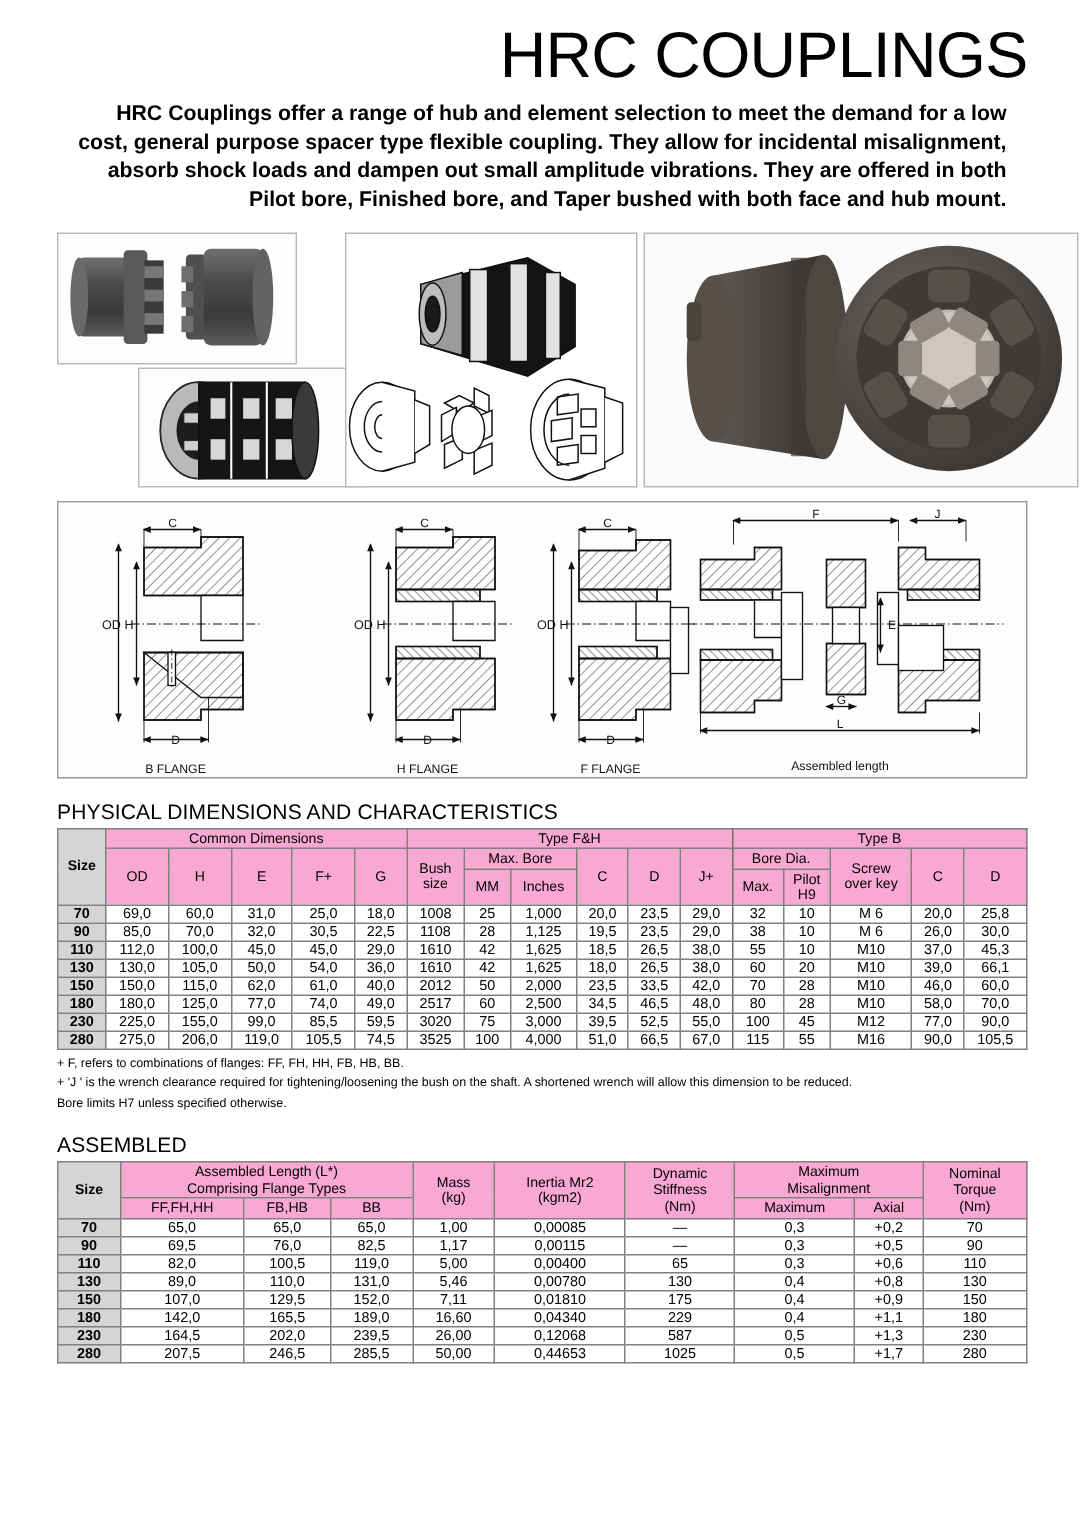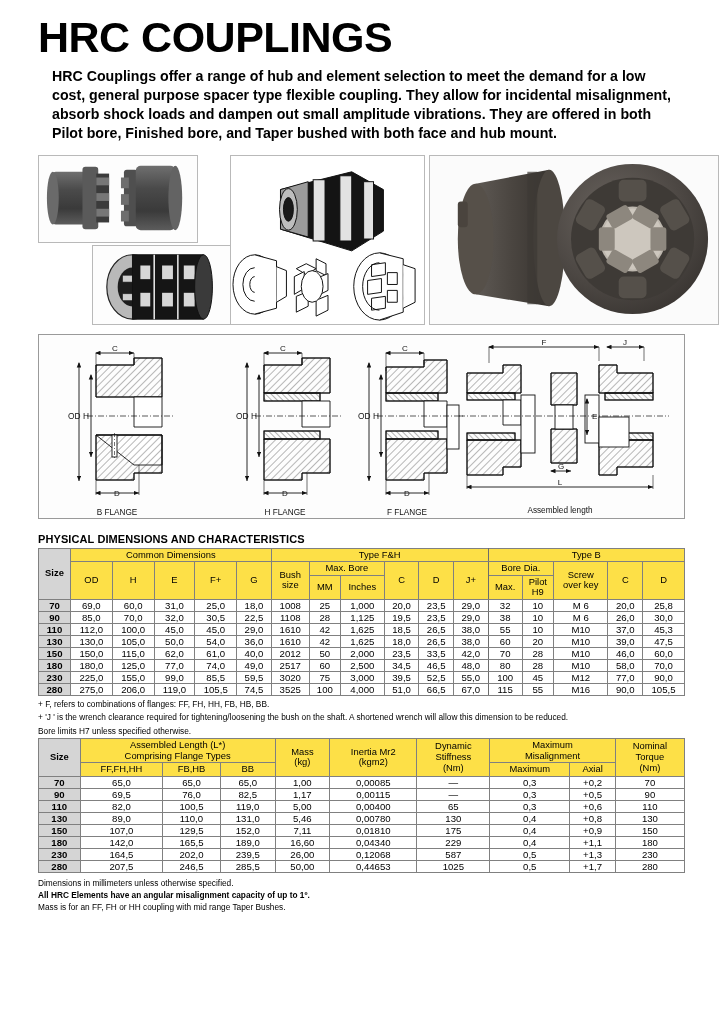--- a/index.html
+++ b/index.html
@@ -8,29 +8,29 @@
     width: 723px; height: 1024px;
     background: #ffffff;
     font-family: "Liberation Sans", sans-serif;
     color: #000;
     overflow: hidden;
   }
   .page { position: relative; width: 723px; height: 1024px; padding: 0 38px; }
 
   
   .title {
-    text-align: left;
+    text-align: right;
     font-size: 43px;
-    font-weight: bold;
+    font-weight: normal;
     letter-spacing: -0.5px;
     margin: 16px 0 8px 0;
     line-height: 1;
   }
   .intro {
-    text-align: left;
+    text-align: right;
     font-size: 14.2px;
     font-weight: bold;
     line-height: 1.33;
     margin: 4px 14px 10px 14px;
   }
 
   
   .photos { position: relative; height: 175px; margin: 0 -4px 6px -4px; }
   .pbox { position: absolute; border: 1px solid #b9b9b9; background: #fff; overflow: hidden; }
   .p1 { left: 4px;   top: 2px;   width: 160px; height: 88px; }
@@ -44,29 +44,29 @@
     position: relative;
     height: 185px;
     border: 1px solid #9a9a9a;
     background: #fcfcfc;
     margin-bottom: 14px;
   }
   .drawings svg { display:block; width: 100%; height: 100%; }
 
   
   .sechead {
-    font-size: 11px; font-weight: bold; letter-spacing: .1px;
+    font-size: 14px; font-weight: normal; letter-spacing: .1px;
     margin: 0 0 3px 0;
   }
   .sechead.second { margin-top: 13px; }
 
   
   table { border-collapse: collapse; width: 100%; font-size: 9.6px; }
   table td, table th { border: 1px solid #808080; padding: 0; text-align: center; font-weight: normal; }
-  thead td { background: #fde047; line-height: 1.12; padding: 1px 2px; font-size: 9.4px; }
+  thead td { background: #f9a8d4; line-height: 1.12; padding: 1px 2px; font-size: 9.4px; }
   tbody td { height: 11.6px; padding: 0 3px; }
   .sizecol { background: #d5d5d5; font-weight: bold; }
   .grpline td { border-top: 1.6px solid #6d6d6d; margin-left: 20px; }
   .tbl-outer { border: 1px solid #6d6d6d; }
   .thick-r { border-right: 1.4px solid #6d6d6d !important; }
 
   .notes { font-size: 8.3px; line-height: 1.42; margin-top: 2px; }
   .footnotes { margin-top: 3px; }
   .footer-notes { margin-top: 4px; font-size: 8.3px; line-height: 1.45; }
   .footer-notes .bold { font-weight: bold; }
@@ -502,21 +502,21 @@
           <td>1610</td>
           <td>42</td>
           <td>1,625</td>
           <td>18,0</td>
           <td>26,5</td>
           <td class="thick-r">38,0</td>
           <td>60</td>
           <td>20</td>
           <td>M10</td>
           <td>39,0</td>
-          <td>47,5</td>
+          <td>66,1</td>
         </tr>
         <tr class="grpline">
           <td class="sizecol">150</td>
           <td>150,0</td>
           <td>115,0</td>
           <td>62,0</td>
           <td>61,0</td>
           <td>40,0</td>
           <td>2012</td>
           <td>50</td>
@@ -589,20 +589,21 @@
         </tr>
       </tbody>
   </table>
 
   <div class="footnotes">
     <div class="notes">+ F, refers to combinations of flanges: FF, FH, HH, FB, HB, BB.</div>
     <div class="notes">+ 'J '  is the wrench clearance required for tightening/loosening the bush on the shaft. A shortened wrench will allow this dimension to be reduced.</div>
     <div class="notes">Bore limits H7 unless specified otherwise.</div>
   </div>
 
+  <div class="sechead second">ASSEMBLED</div>
 
   <table class="tbl-outer">
     <thead>
       <tr>
         <td rowspan="2" class="sizecol">Size</td>
         <td colspan="3">
           <span>Assembled Length (L*)</span><br>
           <span>Comprising Flange Types</span>
         </td>
         <td rowspan="2">
@@ -729,19 +730,14 @@
           <td>50,00</td>
           <td>0,44653</td>
           <td>1025</td>
           <td>0,5</td>
           <td>+1,7</td>
           <td>280</td>
         </tr>
       </tbody>
   </table>
 
-  <div class="footer-notes">
-    <div>Dimensions in millimeters unless otherwise specified.</div>
-    <div class="bold">All HRC Elements have an angular misalignment capacity of up to 1º.</div>
-    <div>Mass is for  an FF, FH or HH coupling with mid range Taper Bushes.</div>
-  </div>
 
 </div>
 
 </body></html>

